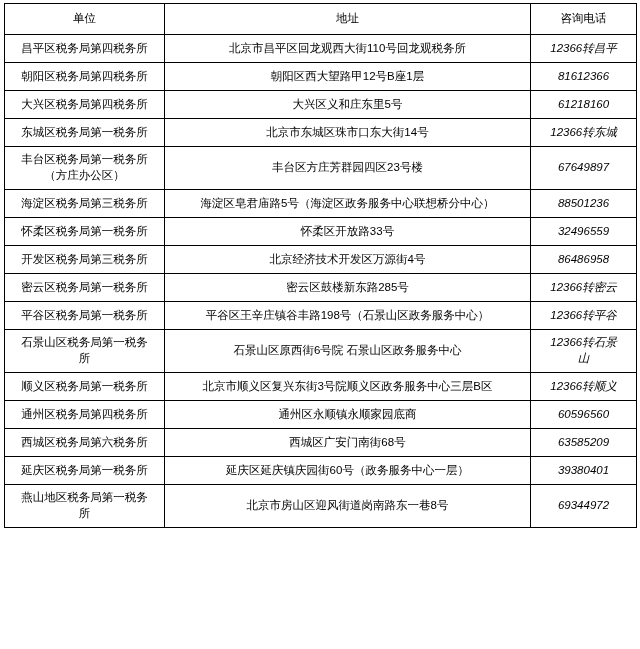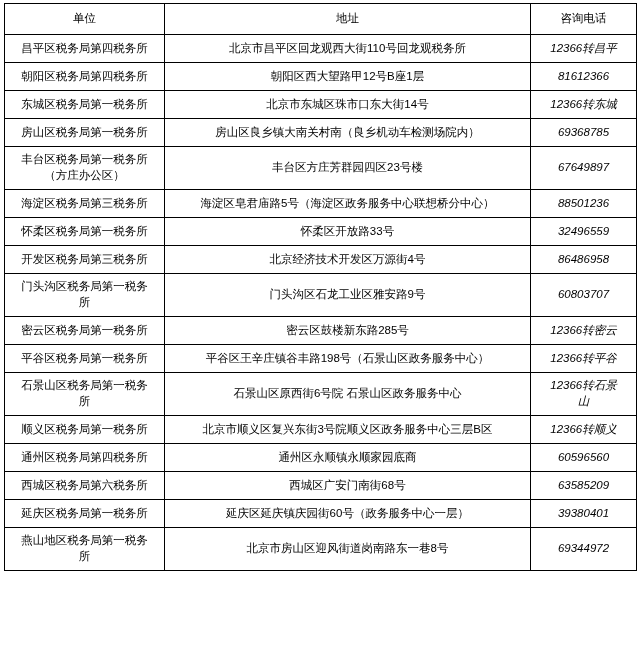--- a/index.html
+++ b/index.html
@@ -87,28 +87,28 @@
         <td class="unit-cell">昌平区税务局第四税务所</td>
         <td class="addr-cell">北京市昌平区回龙观西大街110号回龙观税务所</td>
         <td class="phone-cell">12366转昌平</td>
       </tr>
       <tr>
         <td class="unit-cell">朝阳区税务局第四税务所</td>
         <td class="addr-cell">朝阳区西大望路甲12号B座1层</td>
         <td class="phone-cell">81612366</td>
       </tr>
       <tr>
+        <td class="unit-cell">大兴区税务局第四税务所</td>
+        <td class="addr-cell">大兴区义和庄东里5号</td>
+        <td class="phone-cell">61218160</td>
+      </tr>
+      <tr>
         <td class="unit-cell">东城区税务局第一税务所</td>
         <td class="addr-cell">北京市东城区珠市口东大街14号</td>
         <td class="phone-cell">12366转东城</td>
-      </tr>
-      <tr>
-        <td class="unit-cell">房山区税务局第一税务所</td>
-        <td class="addr-cell">房山区良乡镇大南关村南（良乡机动车检测场院内）</td>
-        <td class="phone-cell">69368785</td>
       </tr>
       <tr class="tall">
         <td class="unit-cell">丰台区税务局第一税务所
 （方庄办公区）</td>
         <td class="addr-cell">丰台区方庄芳群园四区23号楼</td>
         <td class="phone-cell">67649897</td>
       </tr>
       <tr>
         <td class="unit-cell">海淀区税务局第三税务所</td>
         <td class="addr-cell">海淀区皂君庙路5号（海淀区政务服务中心联想桥分中心）</td>
@@ -116,26 +116,20 @@
       </tr>
       <tr>
         <td class="unit-cell">怀柔区税务局第一税务所</td>
         <td class="addr-cell">怀柔区开放路33号</td>
         <td class="phone-cell">32496559</td>
       </tr>
       <tr>
         <td class="unit-cell">开发区税务局第三税务所</td>
         <td class="addr-cell">北京经济技术开发区万源街4号</td>
         <td class="phone-cell">86486958</td>
-      </tr>
-      <tr class="tall">
-        <td class="unit-cell">门头沟区税务局第一税务
-所</td>
-        <td class="addr-cell">门头沟区石龙工业区雅安路9号</td>
-        <td class="phone-cell">60803707</td>
       </tr>
       <tr>
         <td class="unit-cell">密云区税务局第一税务所</td>
         <td class="addr-cell">密云区鼓楼新东路285号</td>
         <td class="phone-cell">12366转密云</td>
       </tr>
       <tr>
         <td class="unit-cell">平谷区税务局第一税务所</td>
         <td class="addr-cell">平谷区王辛庄镇谷丰路198号（石景山区政务服务中心）</td>
         <td class="phone-cell">12366转平谷</td>

